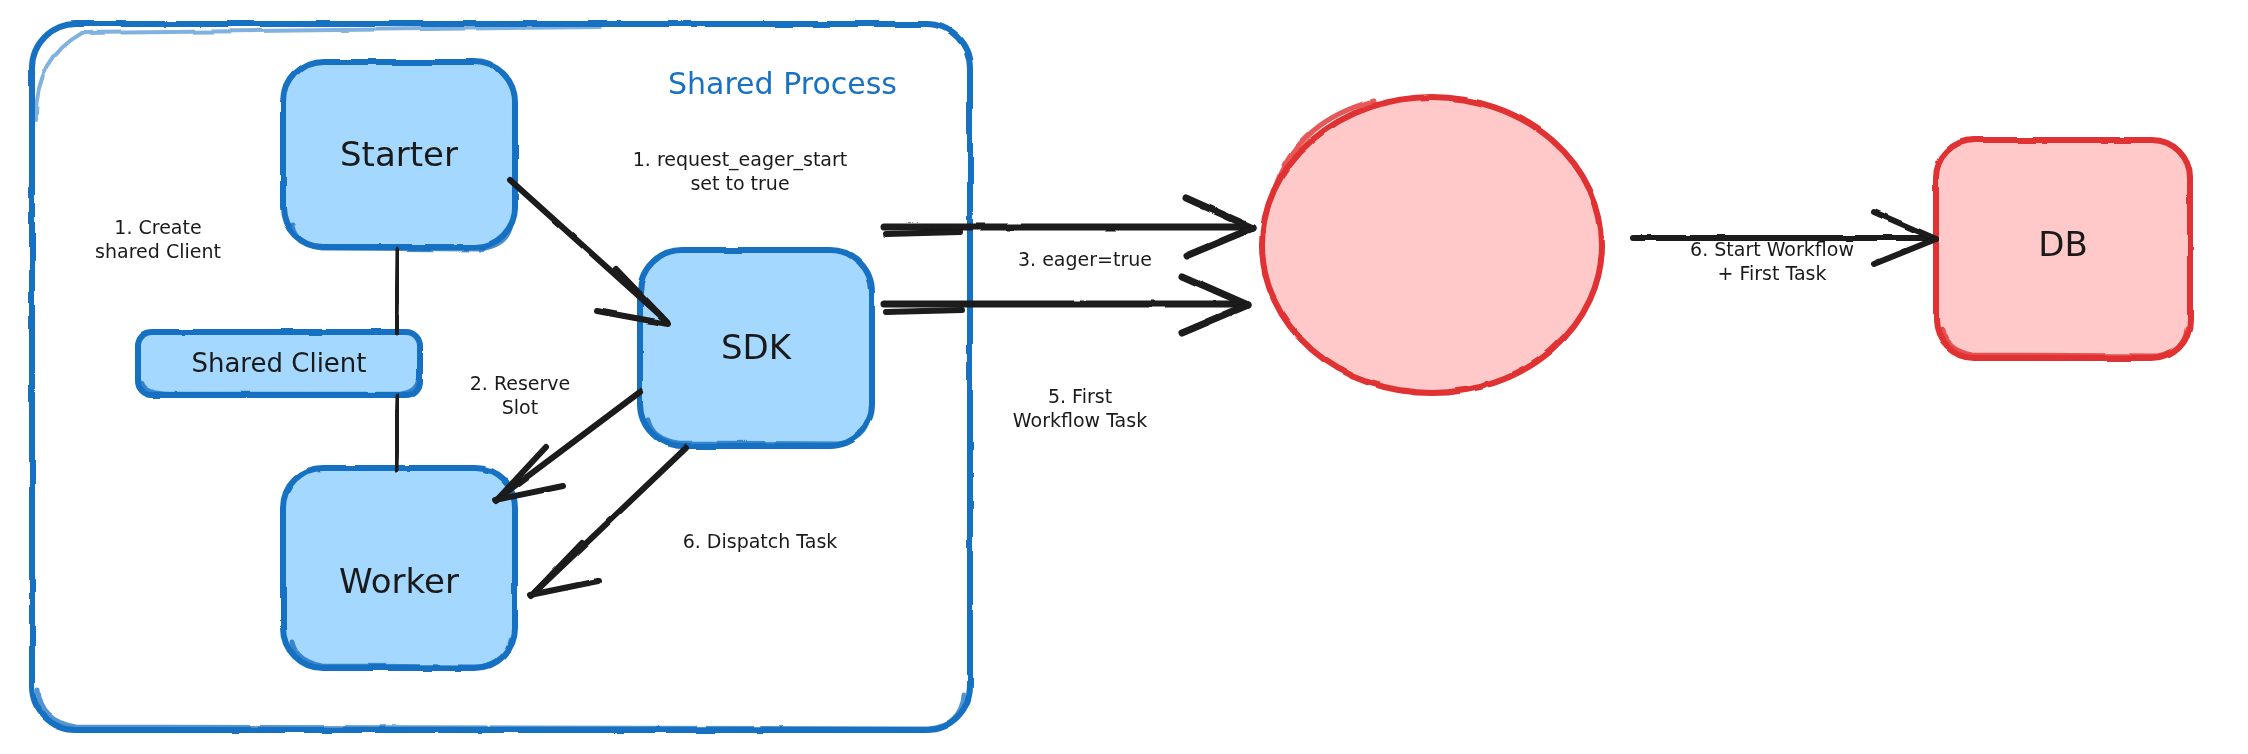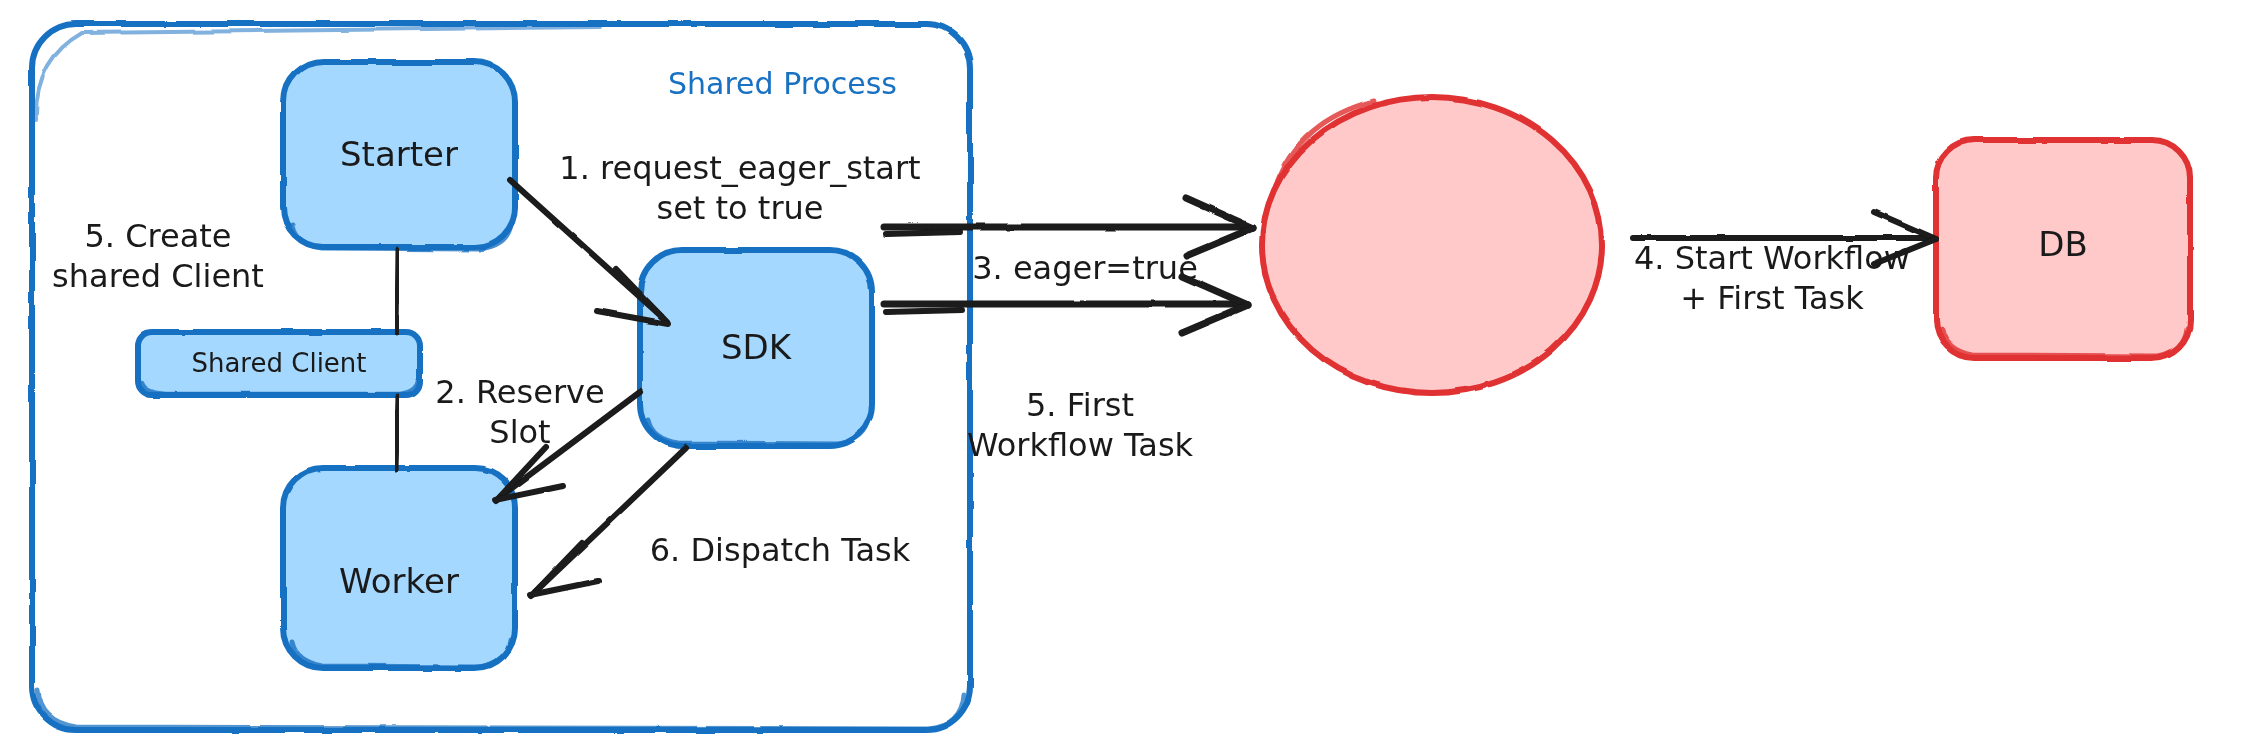--- a/index.html
+++ b/index.html
@@ -48,21 +48,21 @@
   }
   .group-title {
     position: absolute;
     color: #1971c2;
     font-family: "DejaVu Sans", sans-serif;
     white-space: pre;
     pointer-events: none;
   }
   .fs-big   { font-size: 34px; }
   .fs-mid   { font-size: 30px; margin-top: 8px; }
-  .fs-small { font-size: 32px; }
+  .fs-small { font-size: 19px; }
   .fs-label { font-size: 26px; }
   .hit {
     position: absolute;
     background: transparent;
   }
 </style>
 </head>
 <body>
 
 <div id="canvas">
@@ -168,35 +168,35 @@
   <div class="node-label fs-big" style="left:283px; top:482px; width:232px; height:200px;">Worker</div>
 
   <div class="node-label fs-big" style="left:640px; top:250px; width:232px; height:196px;">SDK</div>
 
 
   <div class="node-label fs-big" style="left:1936px; top:136px; width:254px; height:218px;">DB</div>
 
   <div class="edge-label fs-small" style="left:540px; top:148px; width:400px;">1. request_eager_start
 set to true</div>
 
-  <div class="edge-label fs-small" style="left:34px; top:216px; width:248px;">5. Create
+  <div class="edge-label fs-small" style="left:34px; top:216px; width:248px;">1. Create
 shared Client</div>
 
   <div class="edge-label fs-small" style="left:420px; top:372px; width:200px;">2. Reserve
 Slot</div>
 
   <div class="edge-label fs-small" style="left:955px; top:248px; width:260px;text-align:center;">3. eager=true</div>
 
-  <div class="edge-label fs-small" style="left:1612px; top:238px; width:320px;">4. Start Workflow
+  <div class="edge-label fs-small" style="left:1612px; top:238px; width:320px;">6. Start Workflow
 + First Task</div>
 
   <div class="edge-label fs-small" style="left:935px; top:385px; width:290px;">5. First
 Workflow Task</div>
 
-  <div class="edge-label fs-small" style="left:620px; top:530px; width:320px;">6. Dispatch Task</div>
+  <div class="edge-label fs-small" style="left:600px; top:530px; width:320px;">6. Dispatch Task</div>
 
   <div class="hit" style="left:283px; top:62px;  width:232px; height:185px;"></div>
   <div class="hit" style="left:138px; top:332px; width:282px; height:63px;"></div>
   <div class="hit" style="left:283px; top:468px; width:232px; height:200px;"></div>
   <div class="hit" style="left:640px; top:250px; width:232px; height:196px;"></div>
   <div class="hit" style="left:1262px; top:97px; width:340px; height:296px;"></div>
   <div class="hit" style="left:1936px; top:140px; width:254px; height:218px;"></div>
 
 </div>
 

